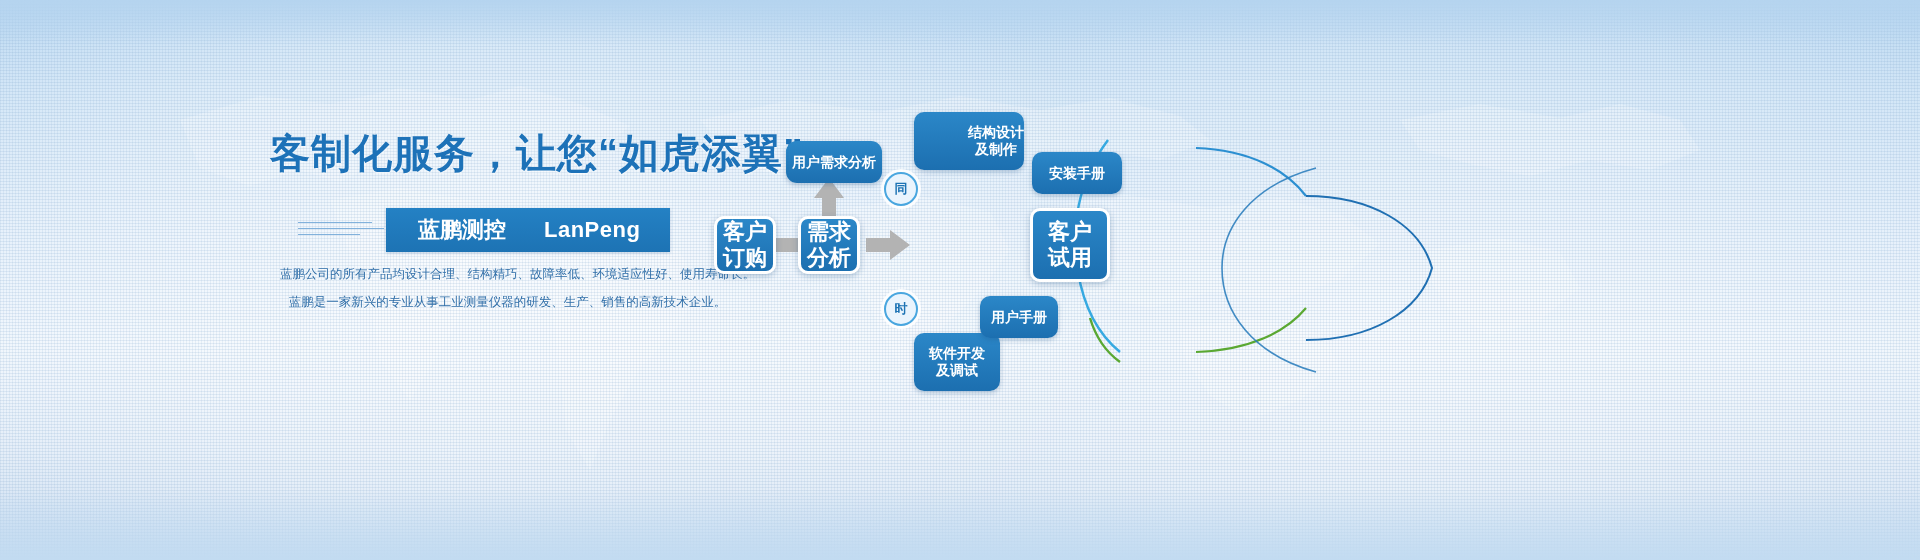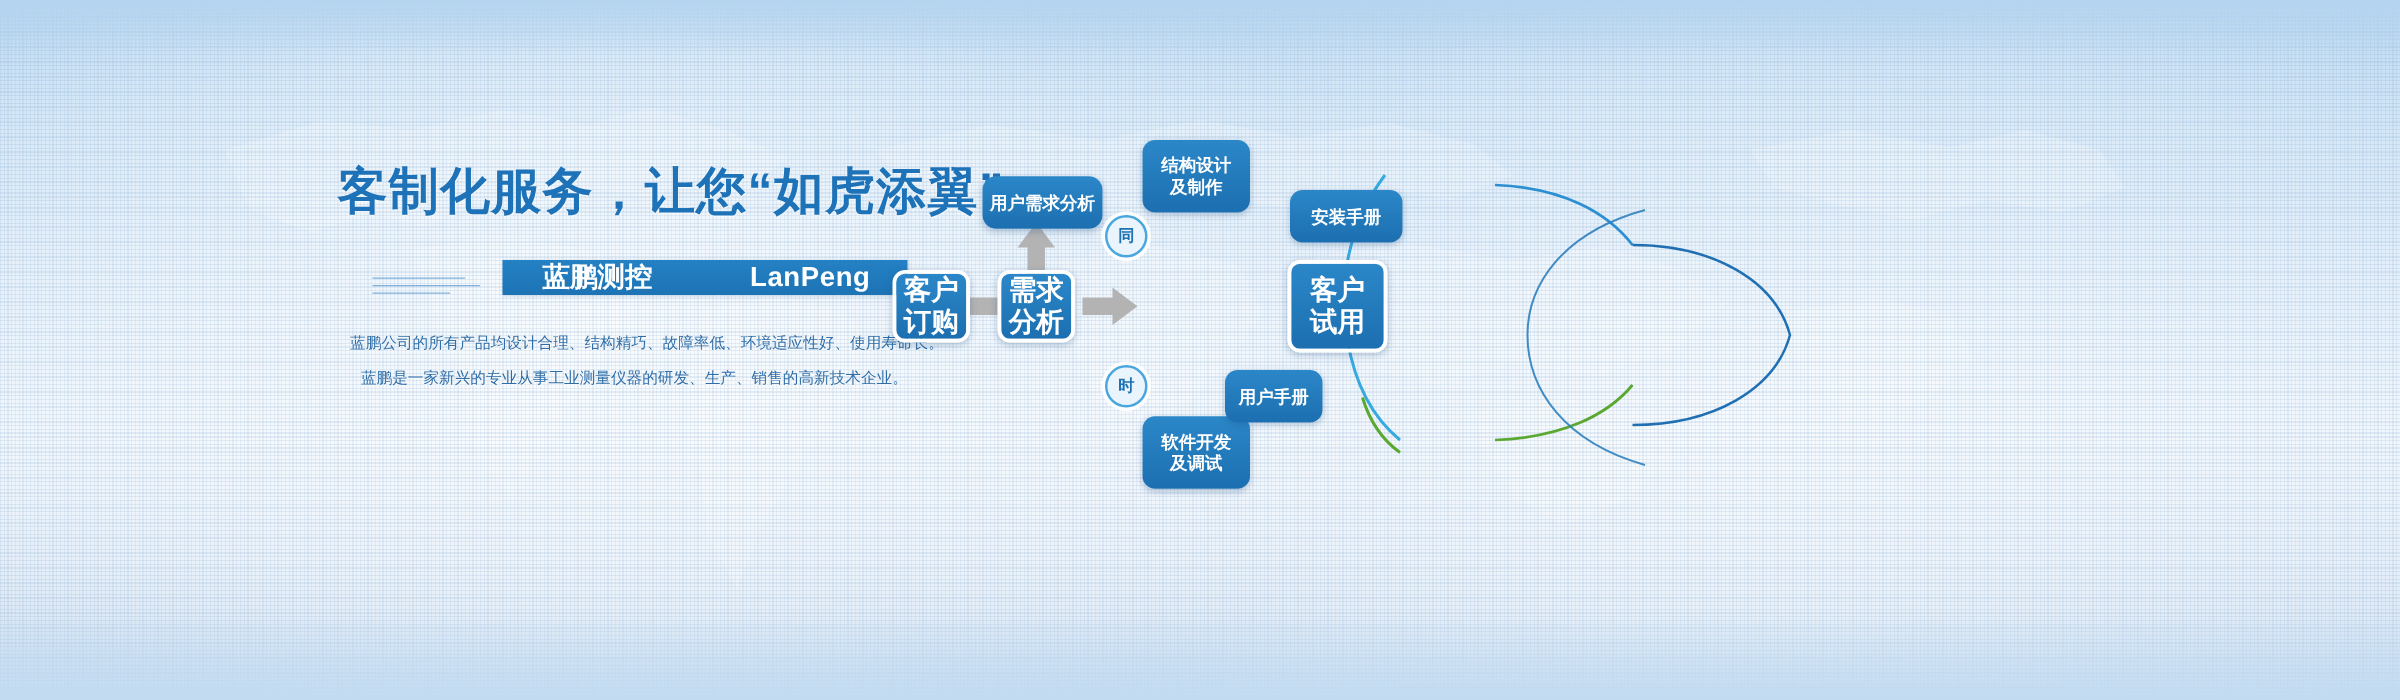--- a/index.html
+++ b/index.html
@@ -46,25 +46,24 @@
   }
   #barrow { position:absolute; left:28px; top:80px; width:700px; height:44px; }
   #barlines { position:absolute; left:0; top:14px; width:86px; height:14px; }
   #barlines i {
     display:block; height:1px; background:#6fa6d6; margin-bottom:5px; opacity:.85;
   }
   #barlines i:nth-child(1){ width:74px; }
   #barlines i:nth-child(2){ width:86px; }
   #barlines i:nth-child(3){ width:62px; }
   #brandbar {
-    position:absolute; left:104px; top:0; height:28px;
+    position:absolute; left:88px; top:0; height:44px;
     background:linear-gradient(180deg,#2481c4 0%,#1d73b4 100%);
     display:flex; align-items:center; padding:0 30px 0 32px;
     box-shadow:0 1px 3px rgba(30,90,150,.25);
-    gap:40px;
   }
   #brandbar span { color:#fff; font-size:22px; font-weight:bold; white-space:nowrap; }
   #brandbar .en { margin-left:38px; font-weight:bold; letter-spacing:.5px; }
   .fineline {
     font-size:12.5px; color:#2f6ea8; text-align:center; white-space:nowrap;
     line-height:1.1; text-shadow:0 1px 1px rgba(255,255,255,.8);
   }
   #fine1 { position:absolute; left:10px; top:140px; width:455px; }
   #fine2 { position:absolute; left:10px; top:168px; width:455px; }
 
@@ -180,21 +179,21 @@
       </span>
     </div>
 
     <div class="node big ring" style="left:798px; top:216px; width:62px; height:58px;">
       <span>
         <span>需求</span><br>
         <span>分析</span>
       </span>
     </div>
 
-    <div class="node small" style="left:914px; top:112px; width:86px; height:58px;">
+    <div class="node small" style="left:914px; top:112px; width:110px; height:58px;justify-content:flex-end;">
       <span>
         <span>结构设计</span><br>
         <span>及制作</span>
       </span>
     </div>
 
     <div class="node small" style="left:914px; top:322px; width:86px; height:58px;margin-top:11px;">
       <span>
         <span>软件开发</span><br>
         <span>及调试</span>

